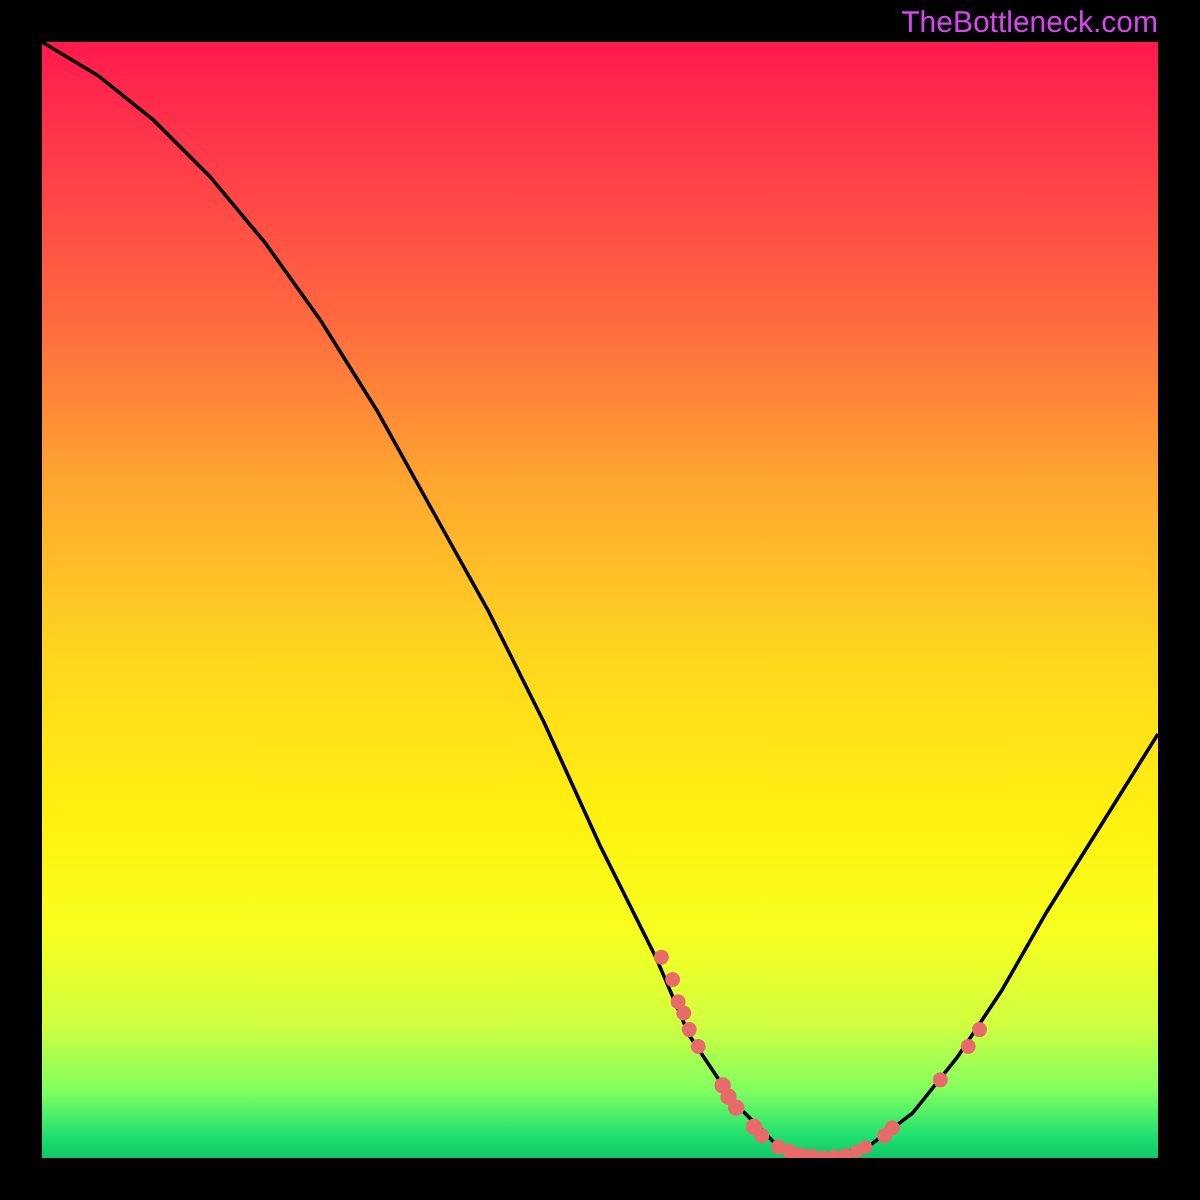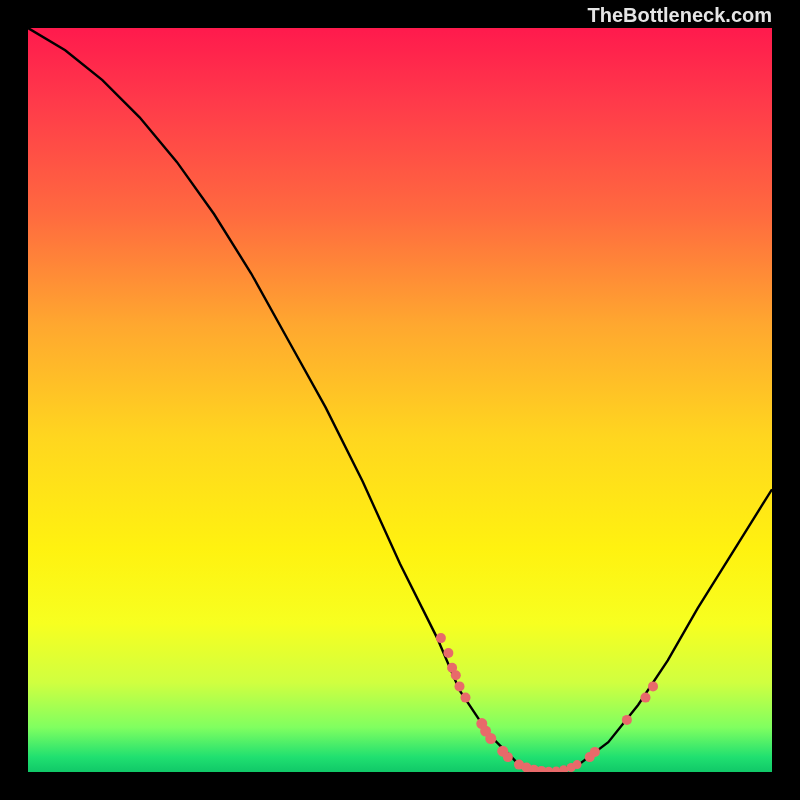--- a/index.html
+++ b/index.html
@@ -7,23 +7,23 @@
     width: 800px;
     height: 800px;
     background: #000;
     position: relative;
     font-family: Arial, sans-serif;
   }
   .attribution {
     position: absolute;
     top: 4px;
     right: 28px;
-    color: #e5e5e5;
+    color: #d946ef;
     font-size: 20px;
-    font-weight: bold;
+    font-weight: normal;
   }
   .plot-area {
     position: absolute;
     top: 28px;
     left: 28px;
     width: 744px;
     height: 744px;
     overflow: hidden;
   }
   .gradient-bg {

